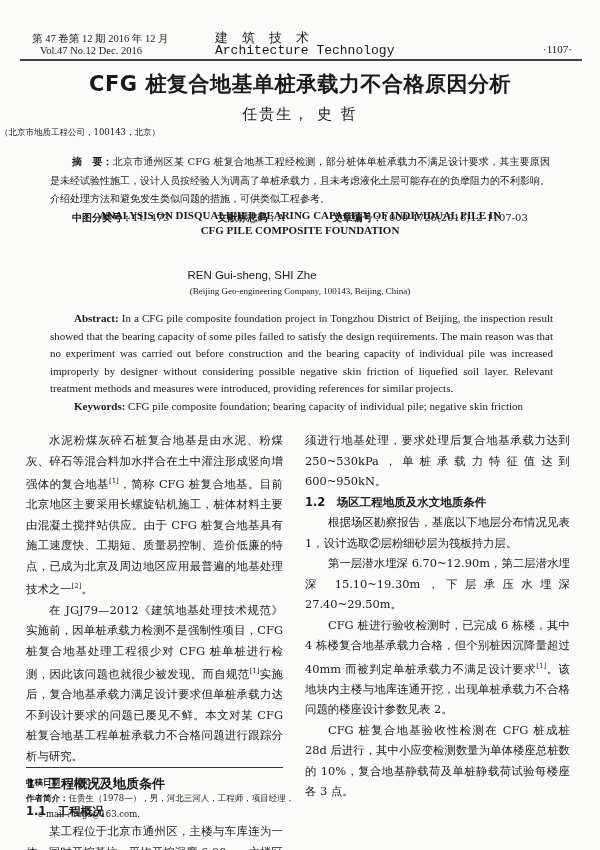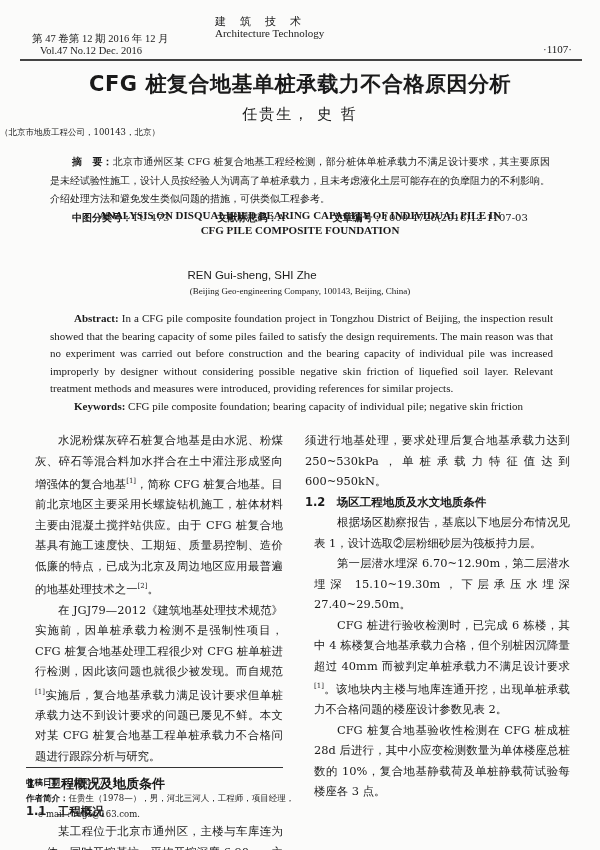--- a/index.html
+++ b/index.html
@@ -1,21 +1,21 @@
 <!DOCTYPE html>
 <html><head>
 <meta charset="utf-8">
 <style>
   html, body { margin:0; padding:0; }
   body { width:600px; height:850px; background:#fbfbfa; position:relative; overflow:hidden;
          font-family:"DejaVu Serif", "Liberation Serif", serif; color:#1a1a1a; }
   .abs { position:absolute; }
   .hdr-left { left:32px; top:33px; font-size:10.5px; line-height:12px; font-family:"Liberation Serif", serif; }
   .hdr-left div { white-space:nowrap; }
-  .hdr-center { left:215px; top:15px; font-size:11px; line-height:12px; font-family:Liberation Serif, serif; }
+  .hdr-center { left:215px; top:33px; font-size:13px; line-height:12px; font-family:Liberation Mono, monospace; }
   .hdr-center .cn { letter-spacing:14px; }
   .hdr-page { right:28px; top:43px; font-size:11px; font-family:"Liberation Serif", serif; }
   .hdr-rule { left:20px; right:18px; top:59px; height:2px; background:#444; }
   .title { left:0; width:600px; top:70px; text-align:center; font-size:21px; font-weight:bold;
            font-family:"DejaVu Sans", sans-serif; letter-spacing:0.5px; }
   .authors { left:0; width:600px; top:105px; text-align:center; font-size:15px; letter-spacing:2px; }
   .affil { left:0; width:600px; top:127px; text-align:left; font-size:8.5px; }
   .cn-abs { left:50px; width:500px; top:153px; font-size:10px; line-height:18.5px; text-align:justify; }
   .cn-abs p { margin:0; }
   .cn-abs .ind { text-indent:22px; }
@@ -24,21 +24,21 @@
   .en-title { left:0; width:600px; top:208px; text-align:center; font-size:11px; font-weight:bold;
               line-height:15px; font-family:"Liberation Serif", serif; }
   .en-auth { left:0; width:504px; top:269px; text-align:center; font-size:11.5px; font-family:"Liberation Sans", sans-serif; }
   .en-affil { left:0; width:600px; top:286px; text-align:center; font-size:9px; font-family:"Liberation Serif", serif; }
   .en-abs { left:50px; width:503px; top:298px; font-size:11px; line-height:17.5px; text-align:justify;
             font-family:"Liberation Serif", serif; }
   .en-abs p { margin:0; }
   .en-abs .ind { text-indent:24px; }
   .col { font-size:11.4px; line-height:20.5px; text-align:justify; }
   .col p { margin:0; }
-  .col .ind { text-indent:23px;margin-left:9px; }
+  .col .ind { text-indent:23px; }
   .col-left { left:26px; width:257px; top:430px; }
   .col-right { left:305px; width:265px; top:430px; }
   .h1 { font-size:13px; font-weight:bold; font-family:"DejaVu Sans", sans-serif; margin:8px 0 6px 0 !important; }
   .h2 { font-size:11.5px; font-weight:bold; font-family:"DejaVu Sans", sans-serif; }
   .foot-rule { left:26px; width:257px; top:767px; height:1px; background:#333; }
   .foot { left:26px; width:270px; top:774px; font-size:8.5px; line-height:16px; }
   .foot .ind2 { padding-left:12px; }
   sup { font-size:7px; }
 </style>
 </head>

